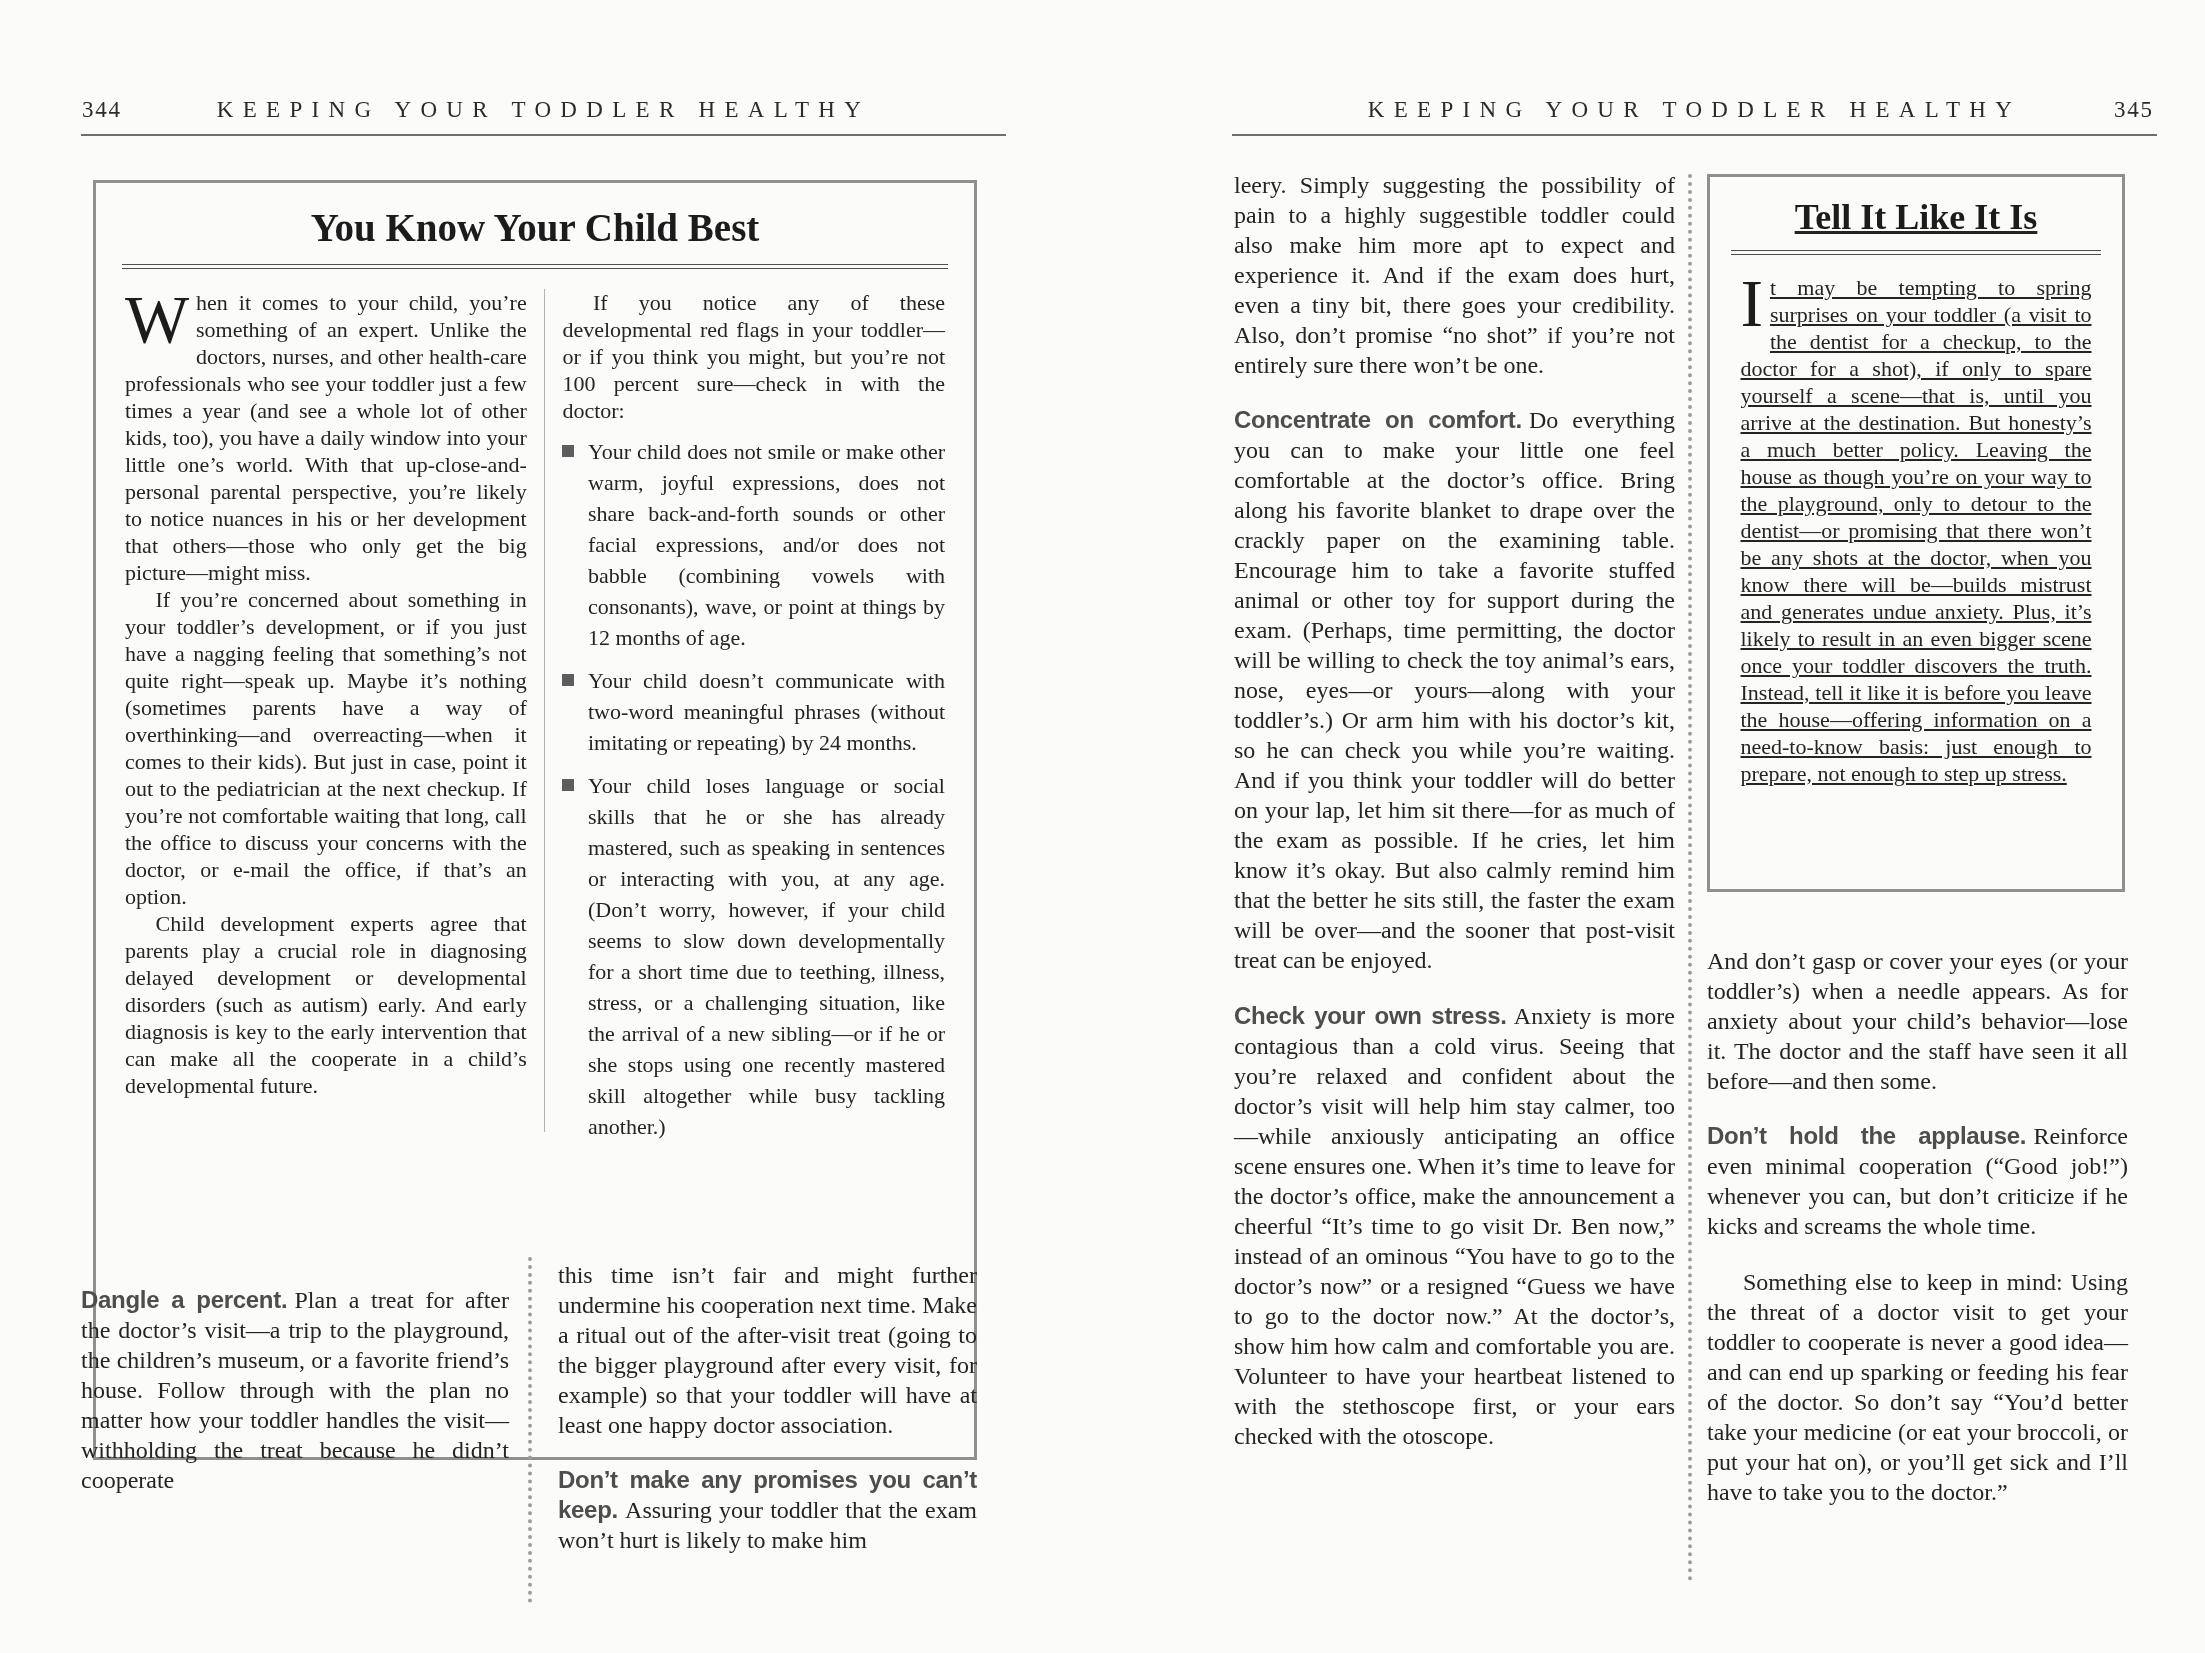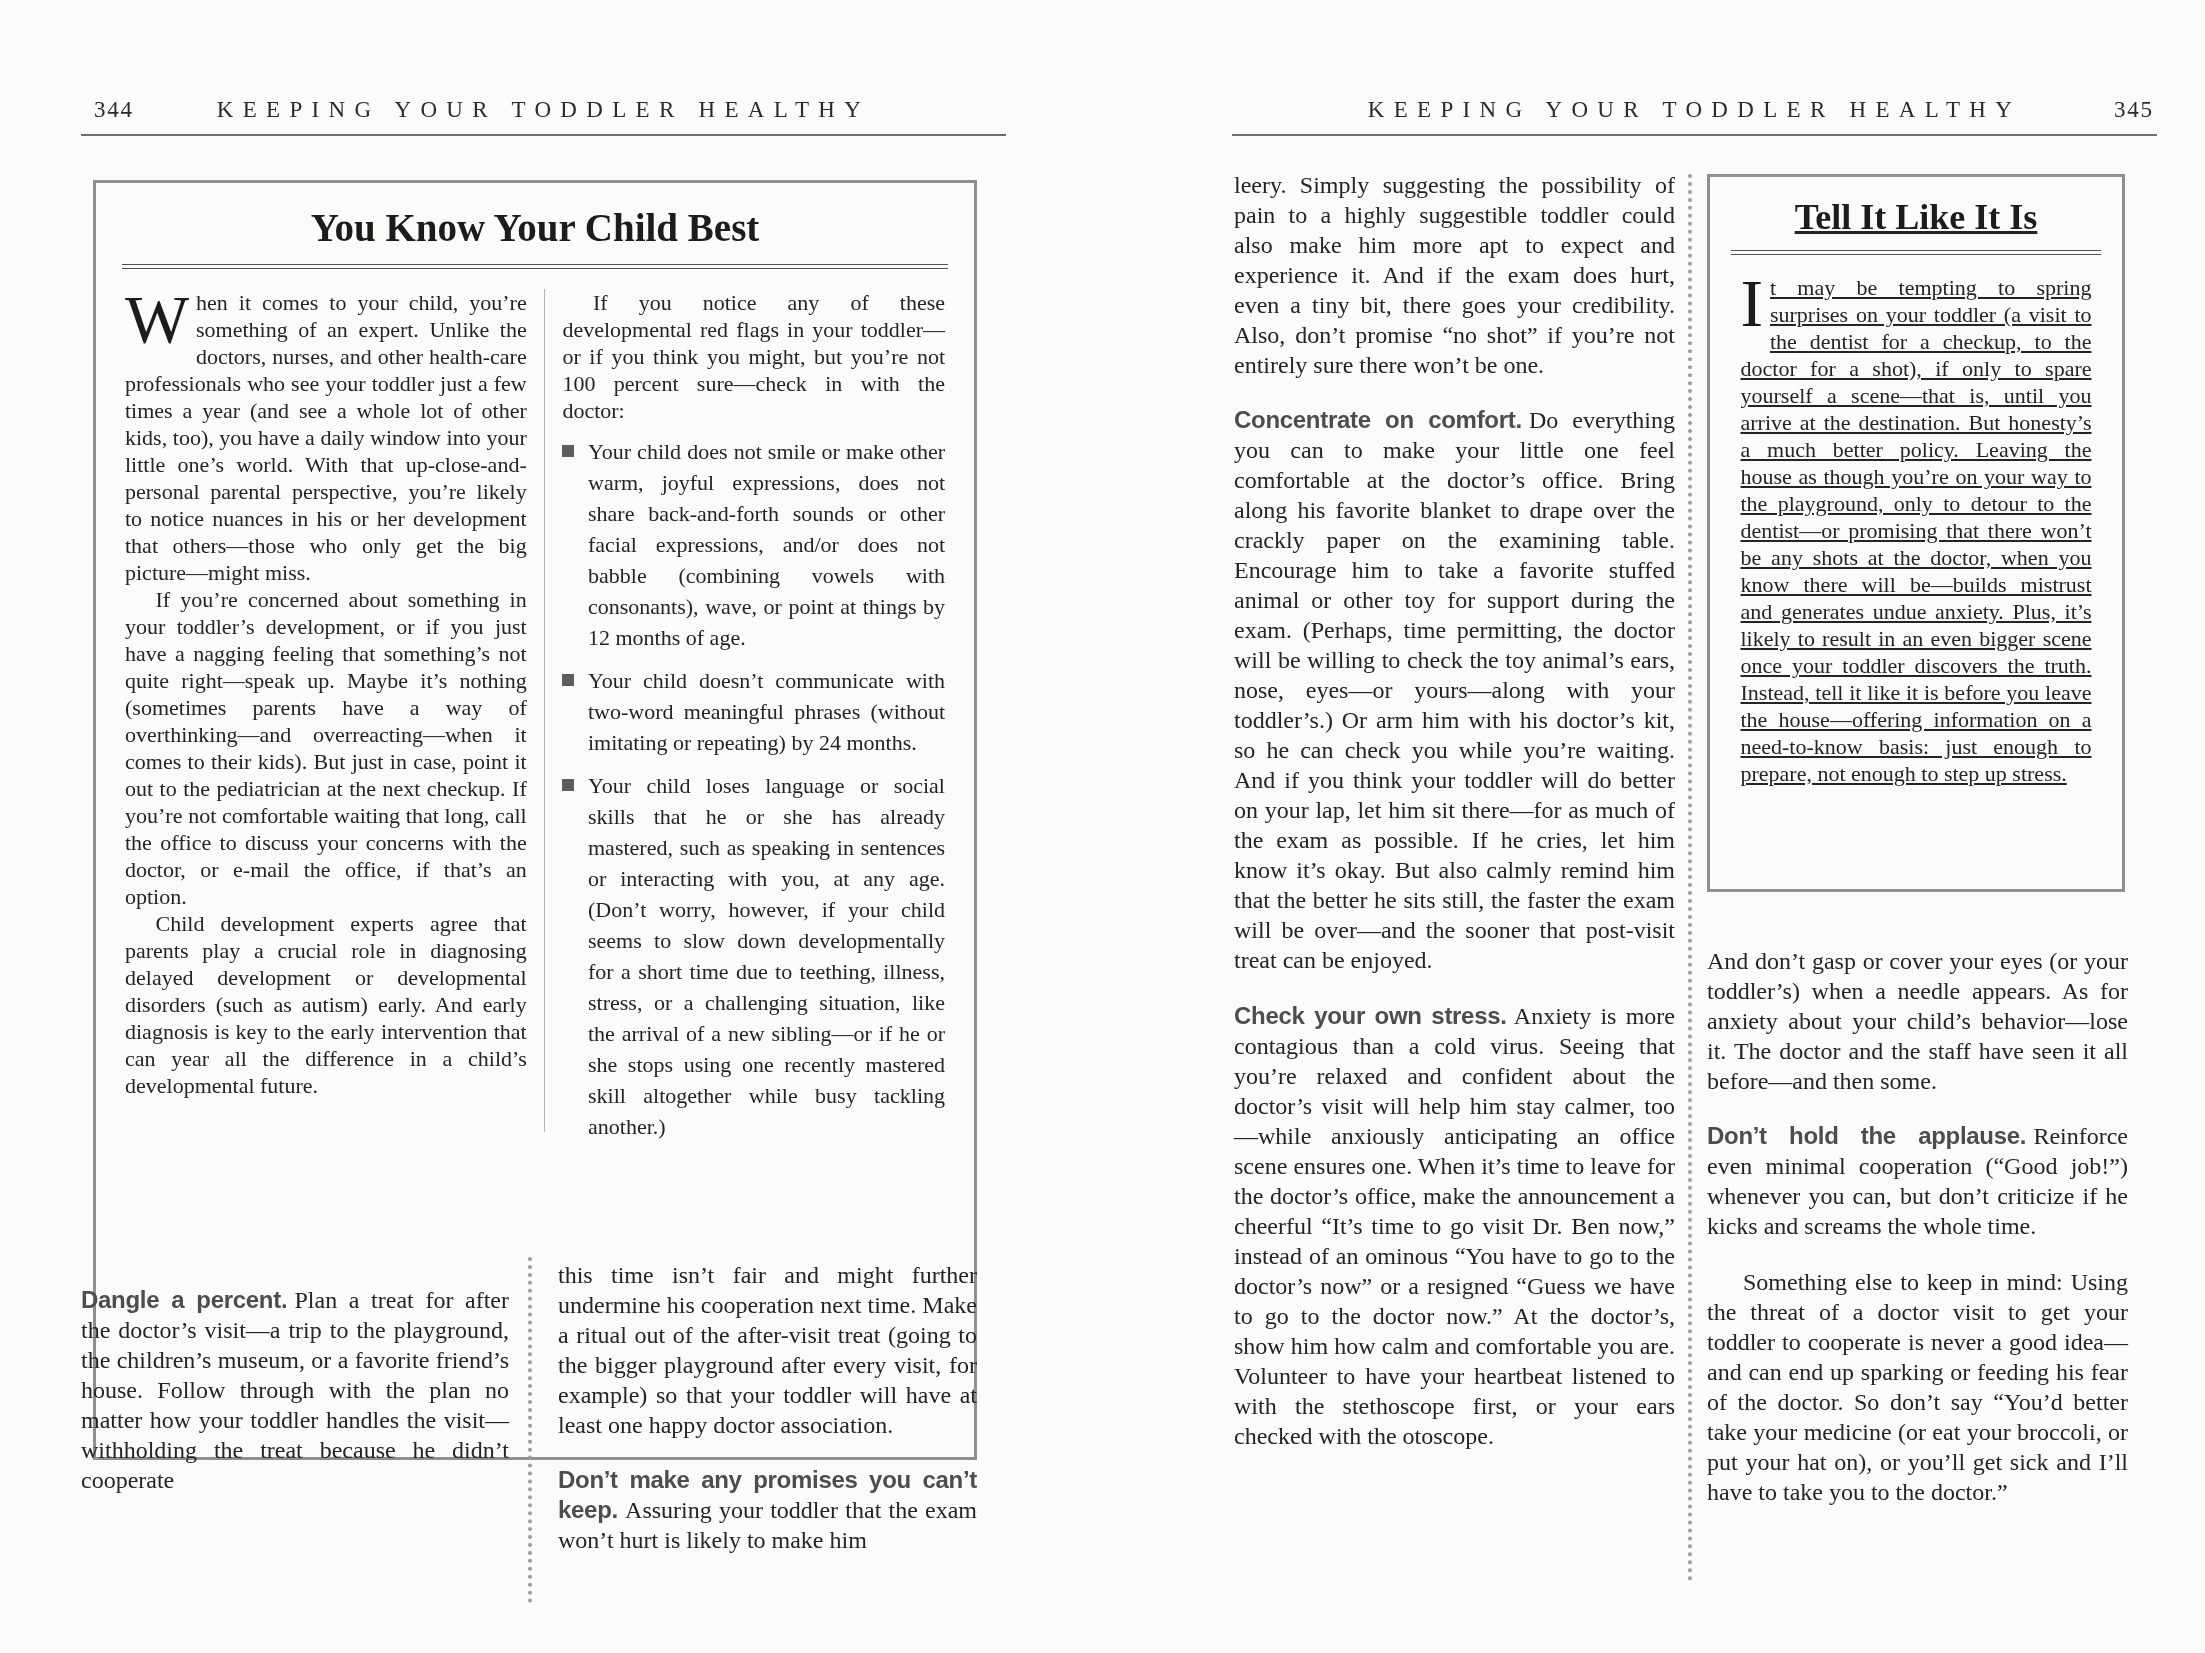--- a/index.html
+++ b/index.html
@@ -13,21 +13,21 @@
   #canvas { position:relative; width:2205px; height:1654px; background:#fbfbf9; overflow:hidden; }
 
   
   .pagehead { position:absolute; top:85px; height:49px; border-bottom:2.5px solid #6e6e6e; }
   .pagehead .runhead {
     display:block; text-align:center;
     font-size:23px; letter-spacing:9.3px; color:#2b2b2b;
     padding-top:12px; white-space:nowrap;
   }
   .pagehead .pnum { position:absolute; top:12px; font-size:23px; letter-spacing:1.7px; color:#2b2b2b; }
-  .pnum.left { left:13px;text-align:center; } .pnum.right { right:3.4px; }
+  .pnum.left { left:1px;text-align:center; } .pnum.right { right:3.4px; }
 
   
   .callout { position:absolute; border:3.4px solid #8f8f8f; background:#fbfbf9; box-sizing:border-box; }
   .box-title { margin:0; text-align:center; font-weight:700; color:#1c1c1c; }
   #box1 .box-title { font-size:39px; padding-top:22px; }
   #box2 .box-title { font-size:36px; padding-top:18.7px; }
   .double-rule { height:3.4px; border-top:1.7px solid #4f4f4f; border-bottom:1.7px solid #4f4f4f; }
   #box1 .double-rule { width:94%; margin:13.6px auto 0 auto; }
   #box2 .double-rule { width:90%; margin:12px auto 0 auto; }
 
@@ -75,21 +75,21 @@
     <span class="runhead">KEEPING YOUR TODDLER HEALTHY</span>
   </div>
 
   <div id="box1" class="callout" style="left:93px; top:180px; width:884px; height:1280px;">
     <h2 class="box-title">You Know Your Child Best</h2>
     <div class="double-rule"></div>
     <div class="box-cols">
       <div class="bcol1">
         <p class="boxp"><span class="dropcap">W</span><span>hen it comes to your child, you’re something of an expert. Unlike the doctors, nurses, and other health-care professionals who see your toddler just a few times a year (and see a whole lot of other kids, too), you have a daily window into your little one’s world. With that up-close-and-personal parental perspective, you’re likely to notice nuances in his or her development that others—those who only get the big picture—might miss.</span></p>
         <p class="boxp indent">If you’re concerned about something in your toddler’s development, or if you just have a nagging feeling that something’s not quite right—speak up. Maybe it’s nothing (sometimes parents have a way of overthinking—and overreacting—when it comes to their kids). But just in case, point it out to the pediatrician at the next checkup. If you’re not comfortable waiting that long, call the office to discuss your concerns with the doctor, or e-mail the office, if that’s an option.</p>
-        <p class="boxp indent">Child development experts agree that parents play a crucial role in diagnosing delayed development or developmental disorders (such as autism) early. And early diagnosis is key to the early intervention that can year all the difference in a child’s developmental future.</p>
+        <p class="boxp indent">Child development experts agree that parents play a crucial role in diagnosing delayed development or developmental disorders (such as autism) early. And early diagnosis is key to the early intervention that can make all the cooperate in a child’s developmental future.</p>
       </div>
       <div class="bcol-divider"></div>
       <div class="bcol2">
         <p class="boxp indent">If you notice any of these developmental red flags in your toddler—or if you think you might, but you’re not 100 percent sure—check in with the doctor:</p>
         <ul class="bullets">
           <li>
               <span class="bullet-sq"></span>
               <span class="btext">Your child does not smile or make other warm, joyful expressions, does not share back-and-forth sounds or other facial expressions, and/or does not babble (combining vowels with consonants), wave, or point at things by 12 months of age.</span>
             </li>
           <li>

